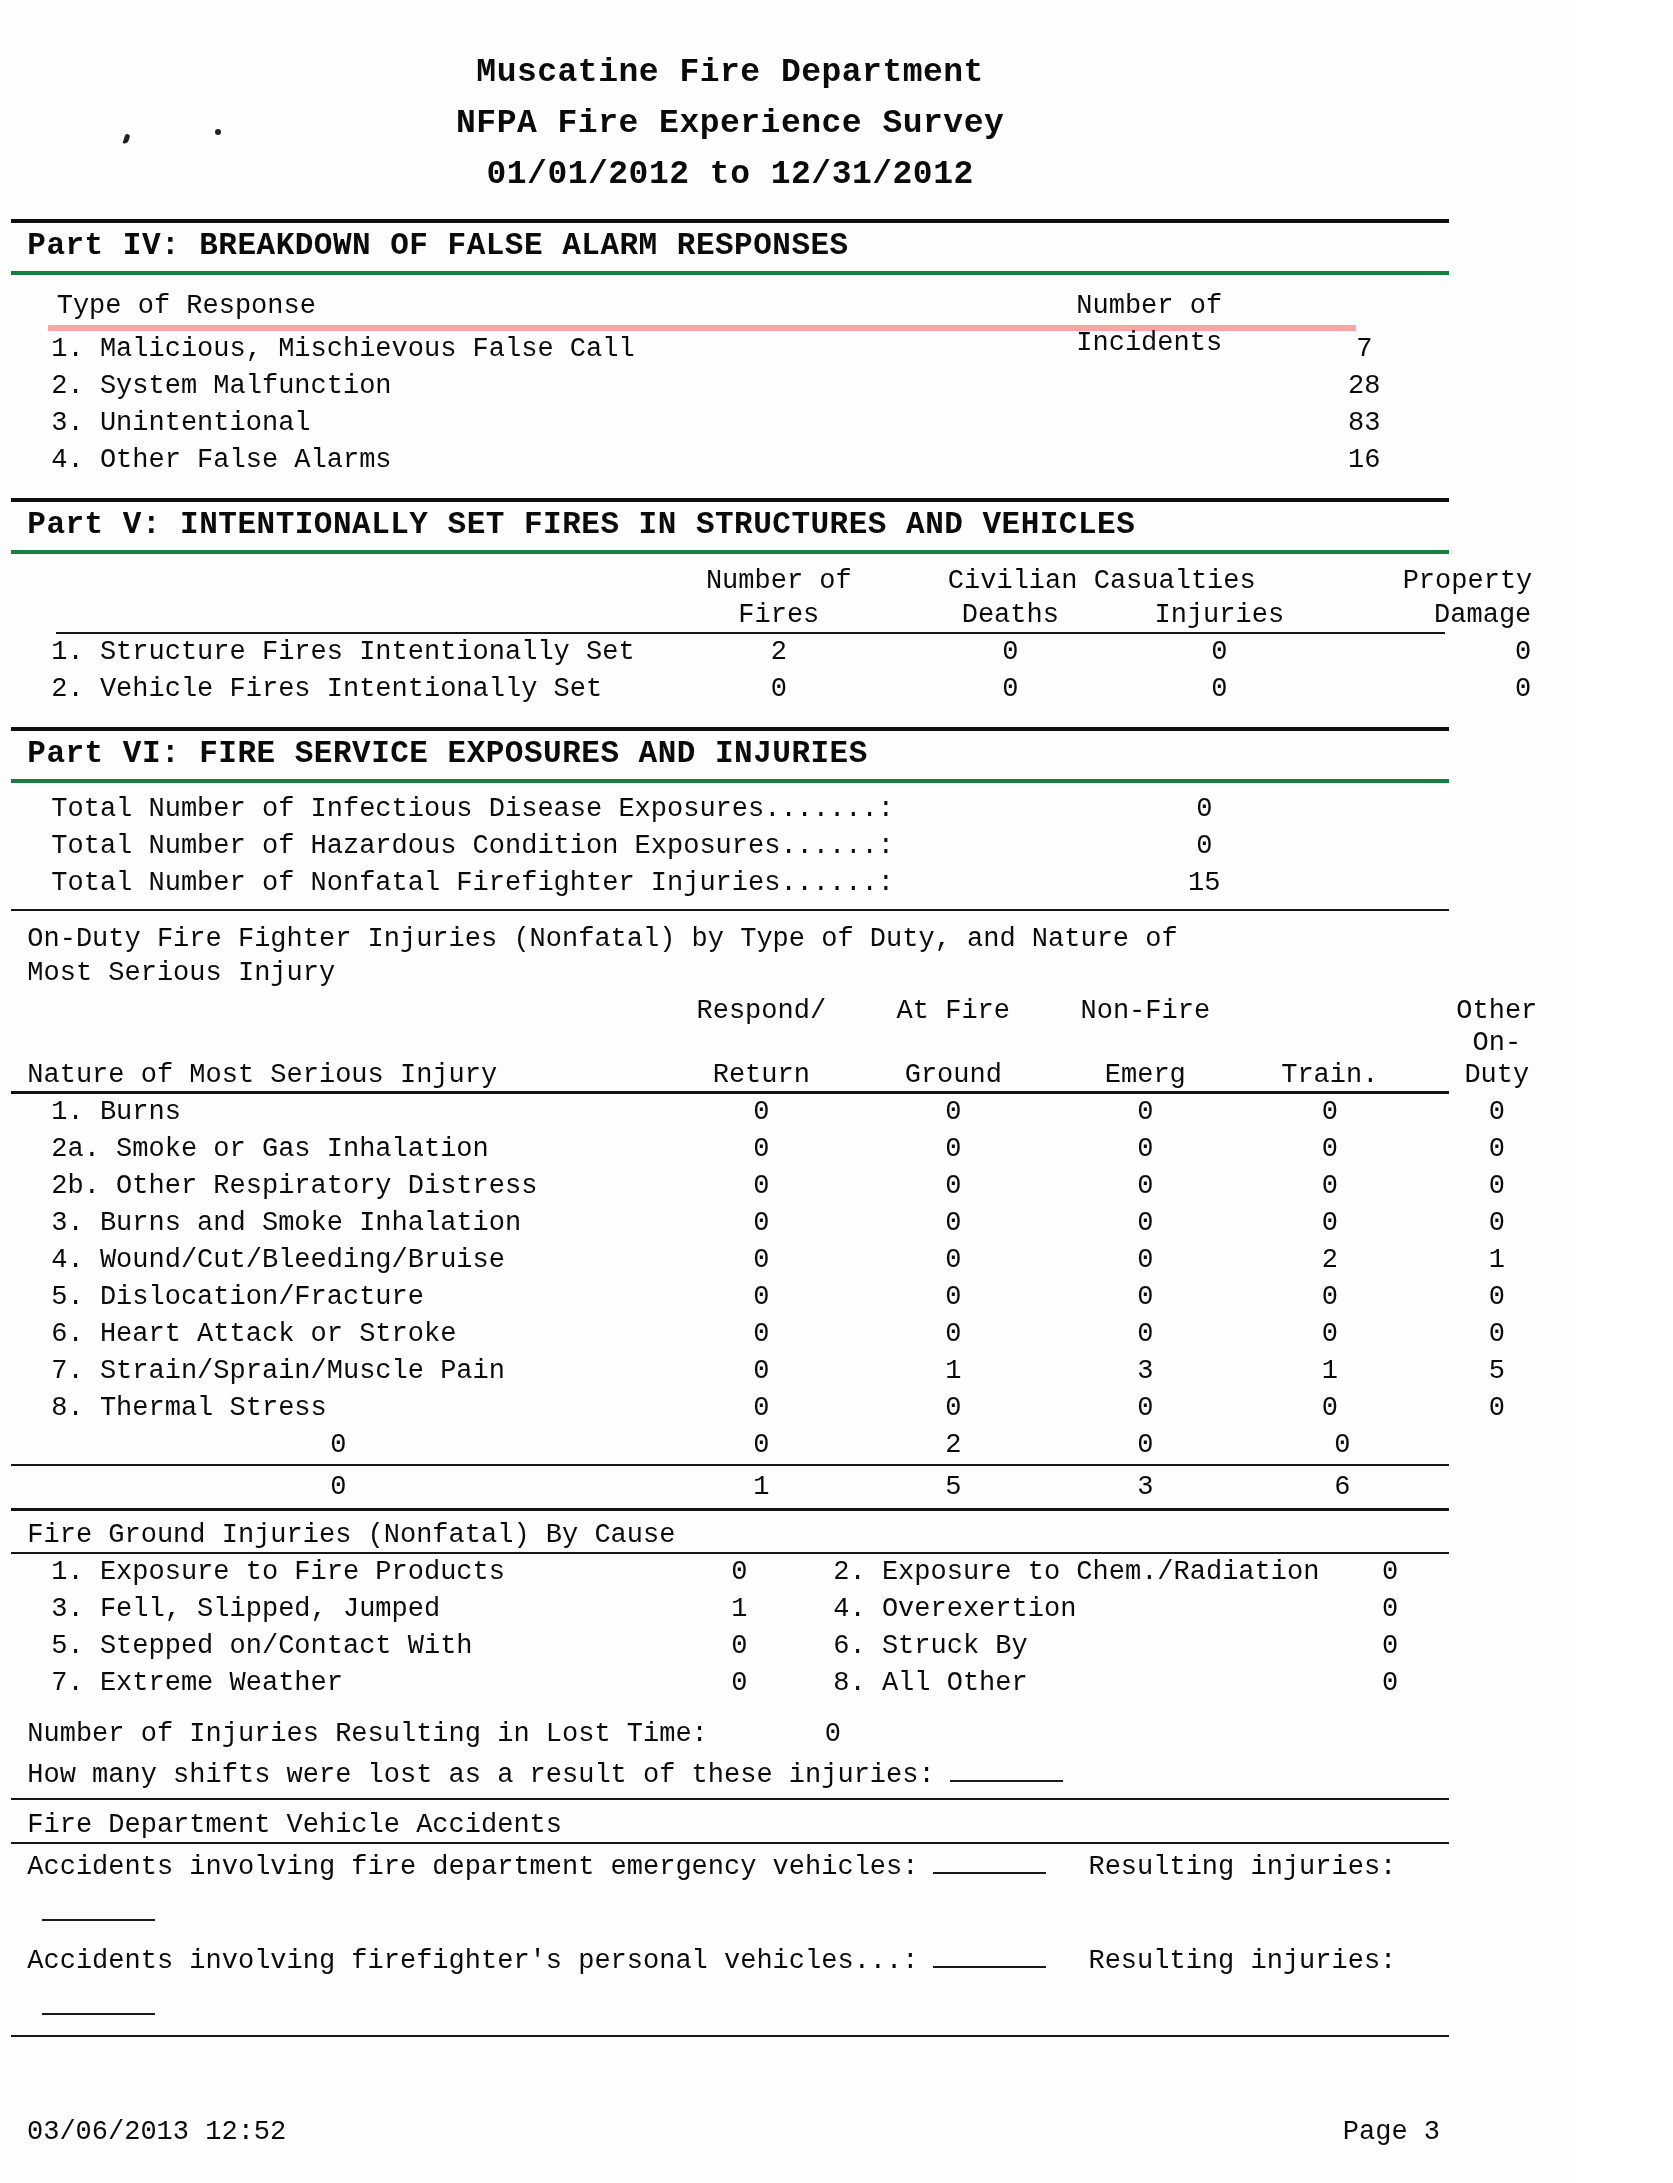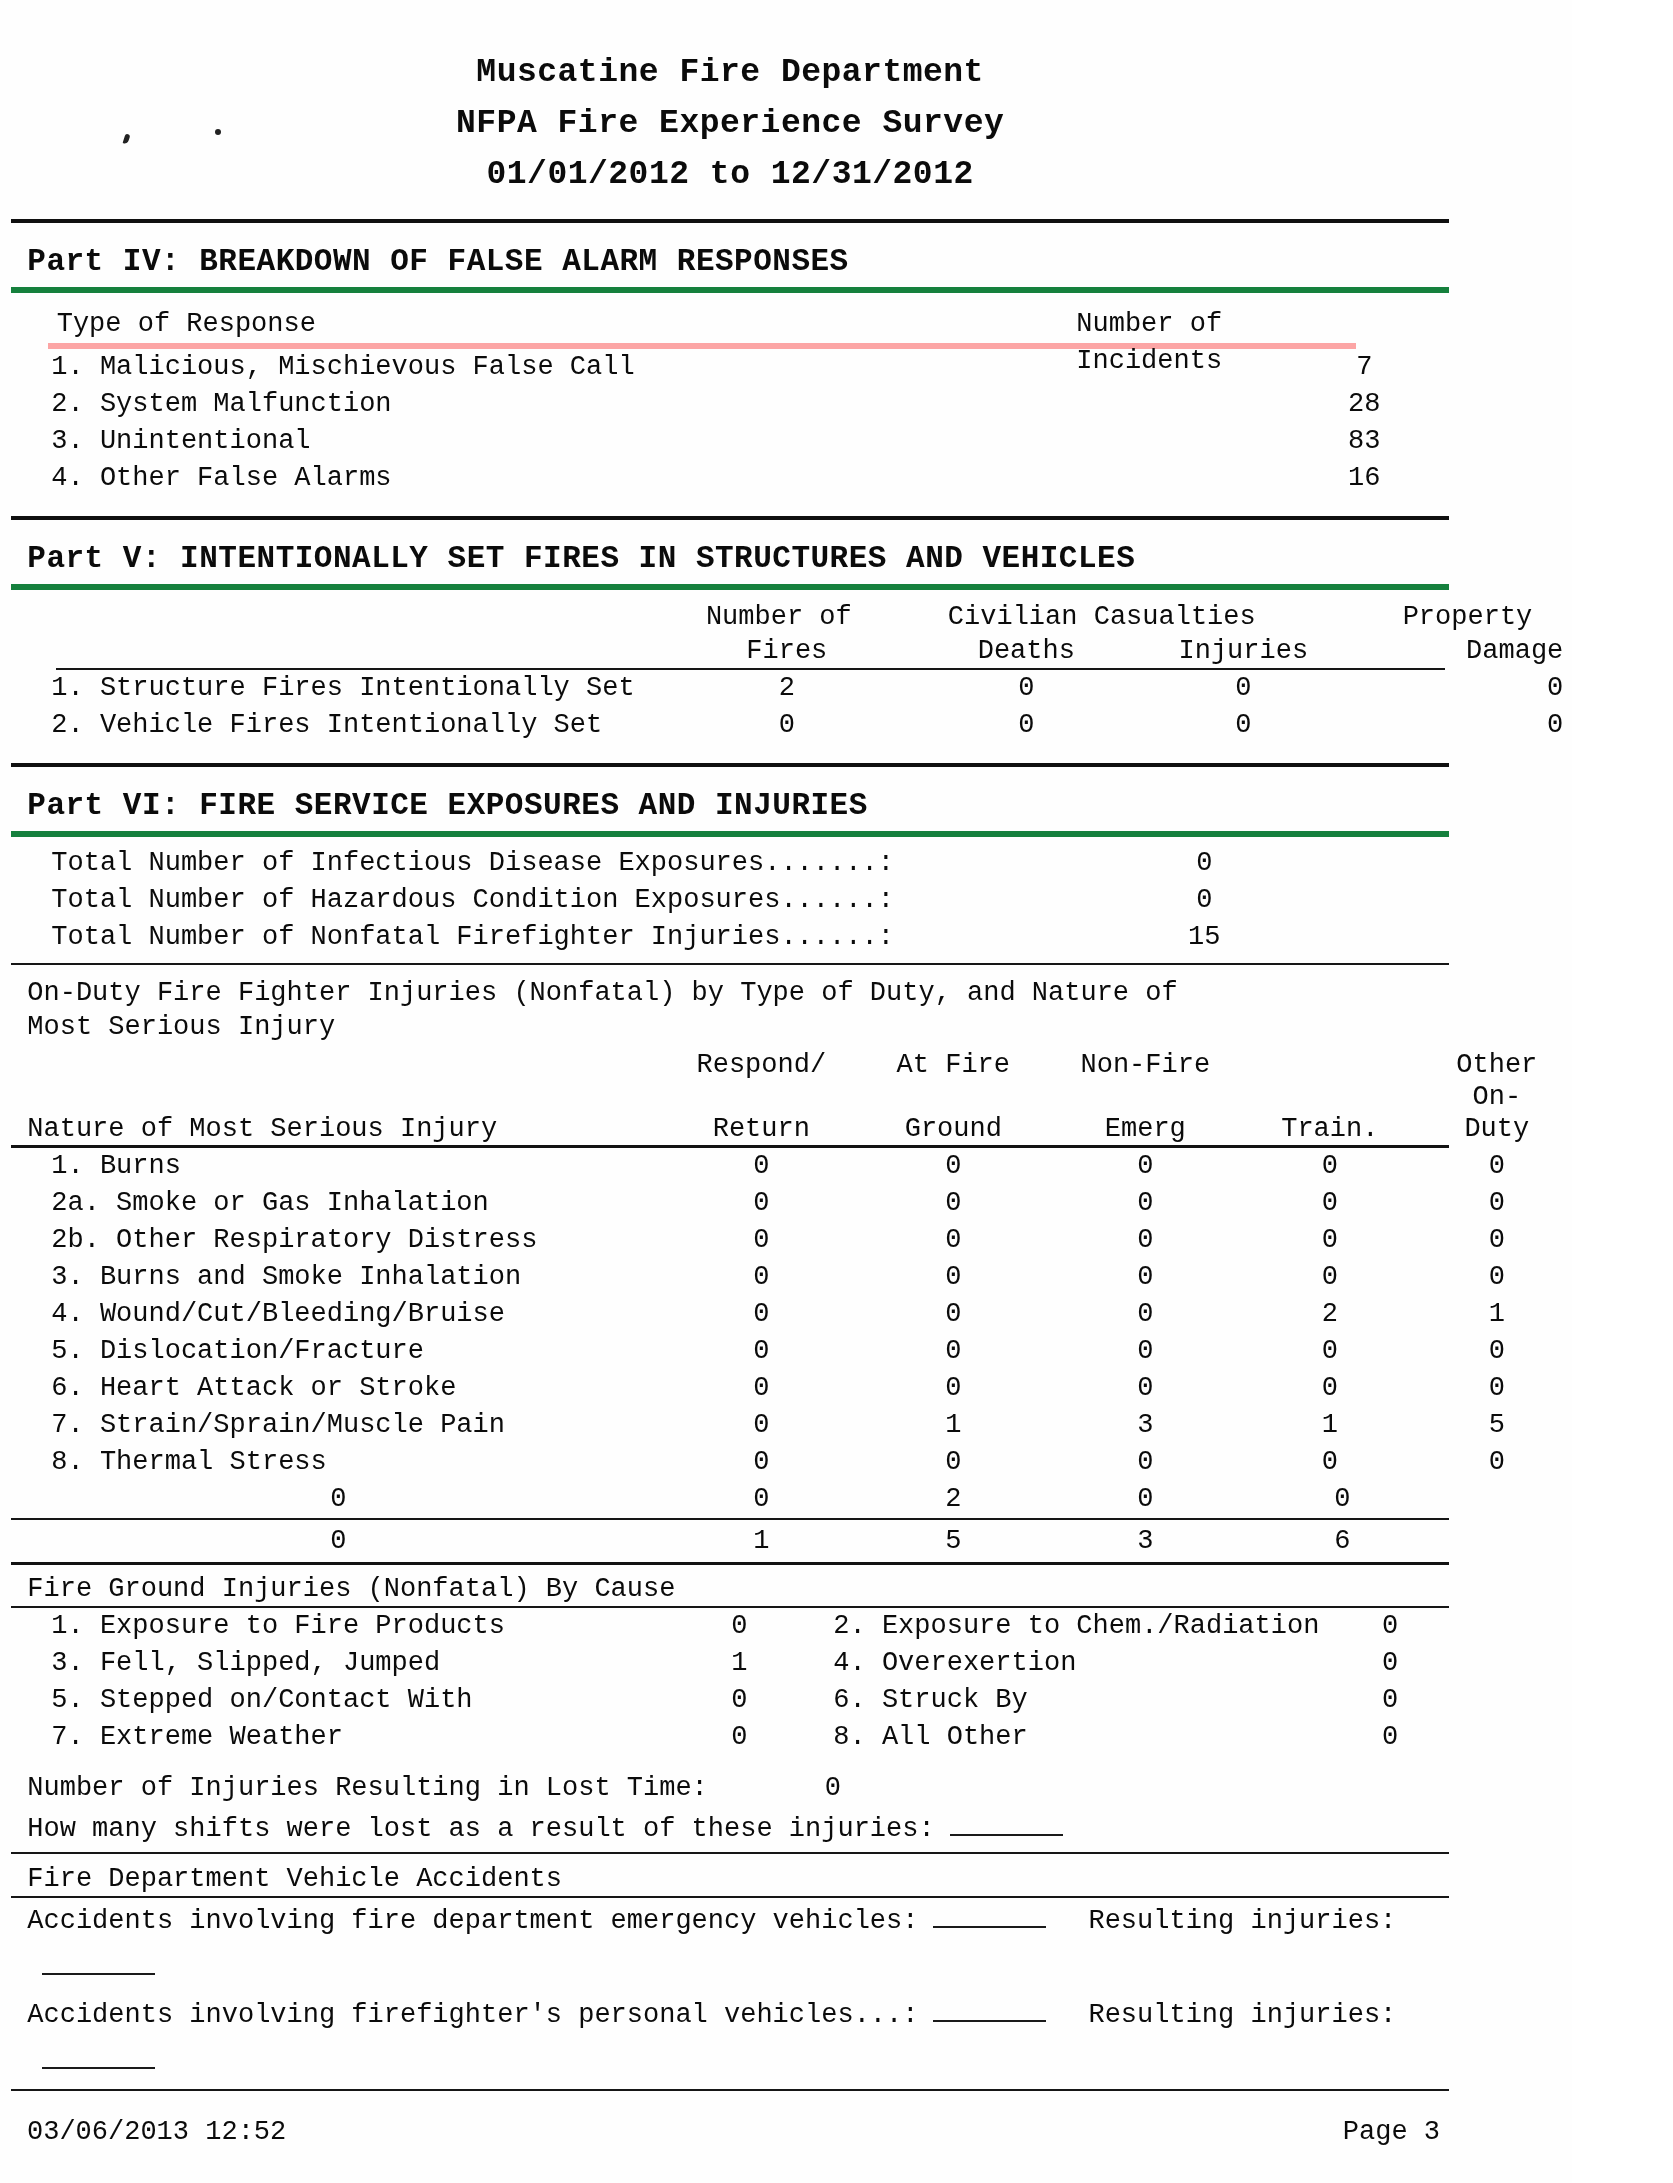--- a/index.html
+++ b/index.html
@@ -20,22 +20,22 @@
   
   .artifact { position: absolute; background: #222; border-radius: 50%; }
   .artifact.comma { left: 124px; top: 134px; width: 5px; height: 10px; border-radius: 3px 3px 5px 1px; transform: rotate(18deg); }
   .artifact.dot { left: 215px; top: 129px; width: 6px; height: 6px; }
 
   .doc-header { text-align: center; font-weight: 700; font-size: 33px; line-height: 51px; letter-spacing: 0.5px; }
 
   .part-title {
     margin-top: 19px;
     border-top: 4px solid #101010;
-    border-bottom: 6px solid #15803d;
-    padding: 20px 0 6px 16px;
+    border-bottom: 4px solid #15803d;
+    padding: 4px 0 6px 16px;
     font-size: 31px;
     font-weight: 700;
     letter-spacing: 0.5px;
     line-height: 38px;
   }
 
   .rule-thin  { border-top: 2px solid #161616; }
   .rule-mid   { border-top: 3px solid #121212; }
 
   
@@ -44,21 +44,21 @@
     margin: 13px 93px 0 37px;
     padding-left: 8.4px;
     border-bottom: 6px solid #fca5a5;
     line-height: 37px;
   }
   .p4-colhead { position: absolute; left: 1028px; top: 0; }
   .p4-row { position: relative; padding-left: 40px; line-height: 37px; }
   .p4-val { position: absolute; left: 1294px; top: 0; width: 118px; text-align: center; }
 
   
-  .p5-grid  { display: grid; grid-template-columns: 654px 227px 236px 182px 240px; line-height: 37px; gap: 8px; }
+  .p5-grid  { display: grid; grid-template-columns: 654px 227px 236px 182px 240px; line-height: 37px; }
   .p5-grid2 { display: grid; grid-template-columns: 654px 227px 419px 240px; line-height: 34px; }
   .p5-header { margin-top: 10px; }
   .num { text-align: center; }
   .rt  { text-align: right; padding-right: 19px; }
   .p5-label { padding-left: 40px; }
   .p5-rule { margin: 0 4px 0 45px; }
 
   
   .tot-row { position: relative; padding-left: 40px; line-height: 37px; }
   .tot-row:first-of-type { margin-top: 8px; }

